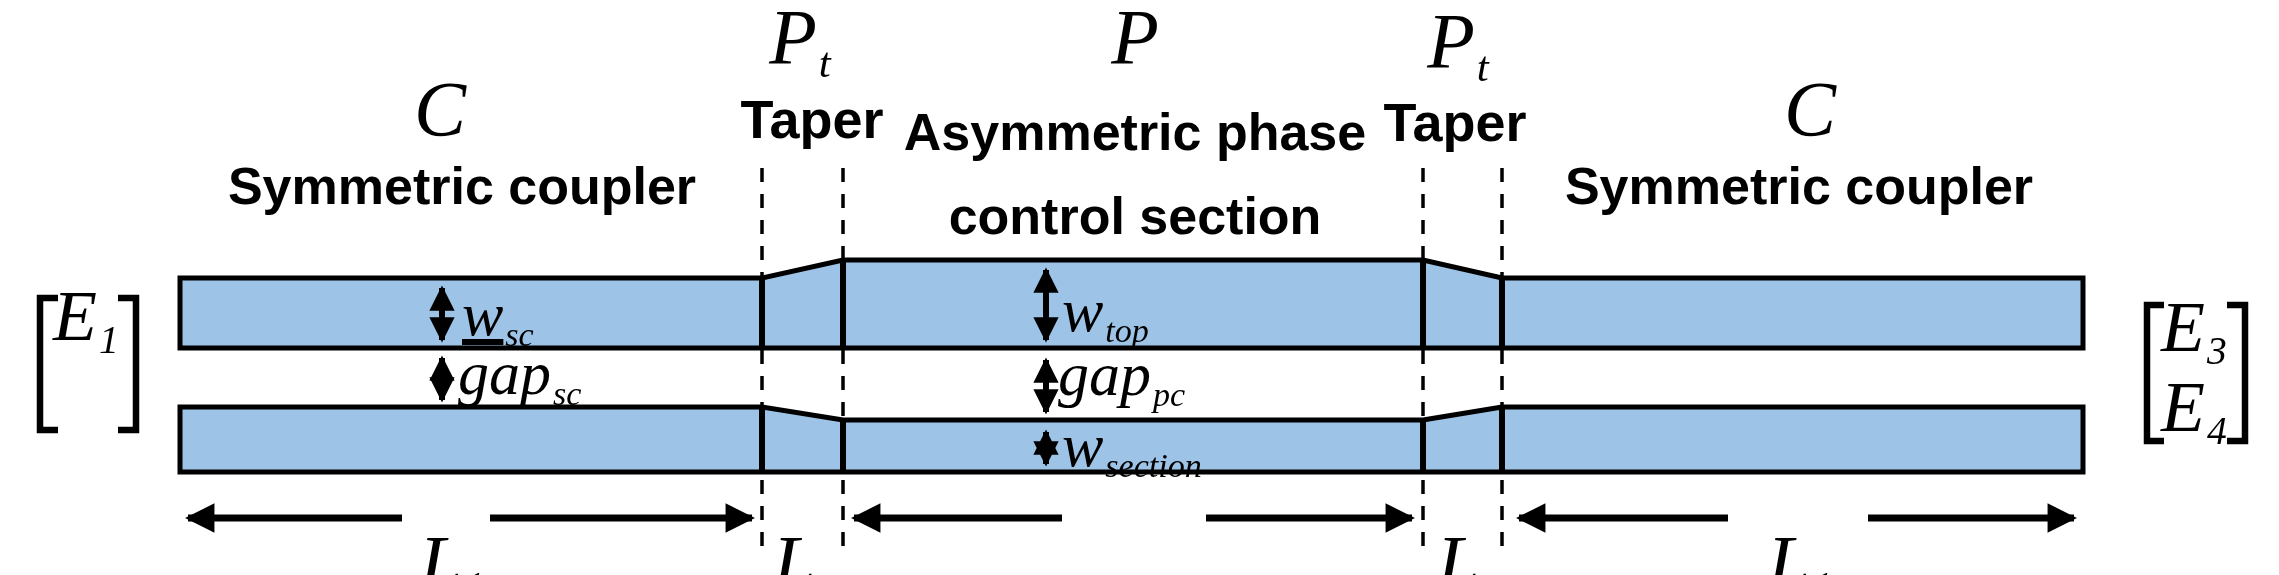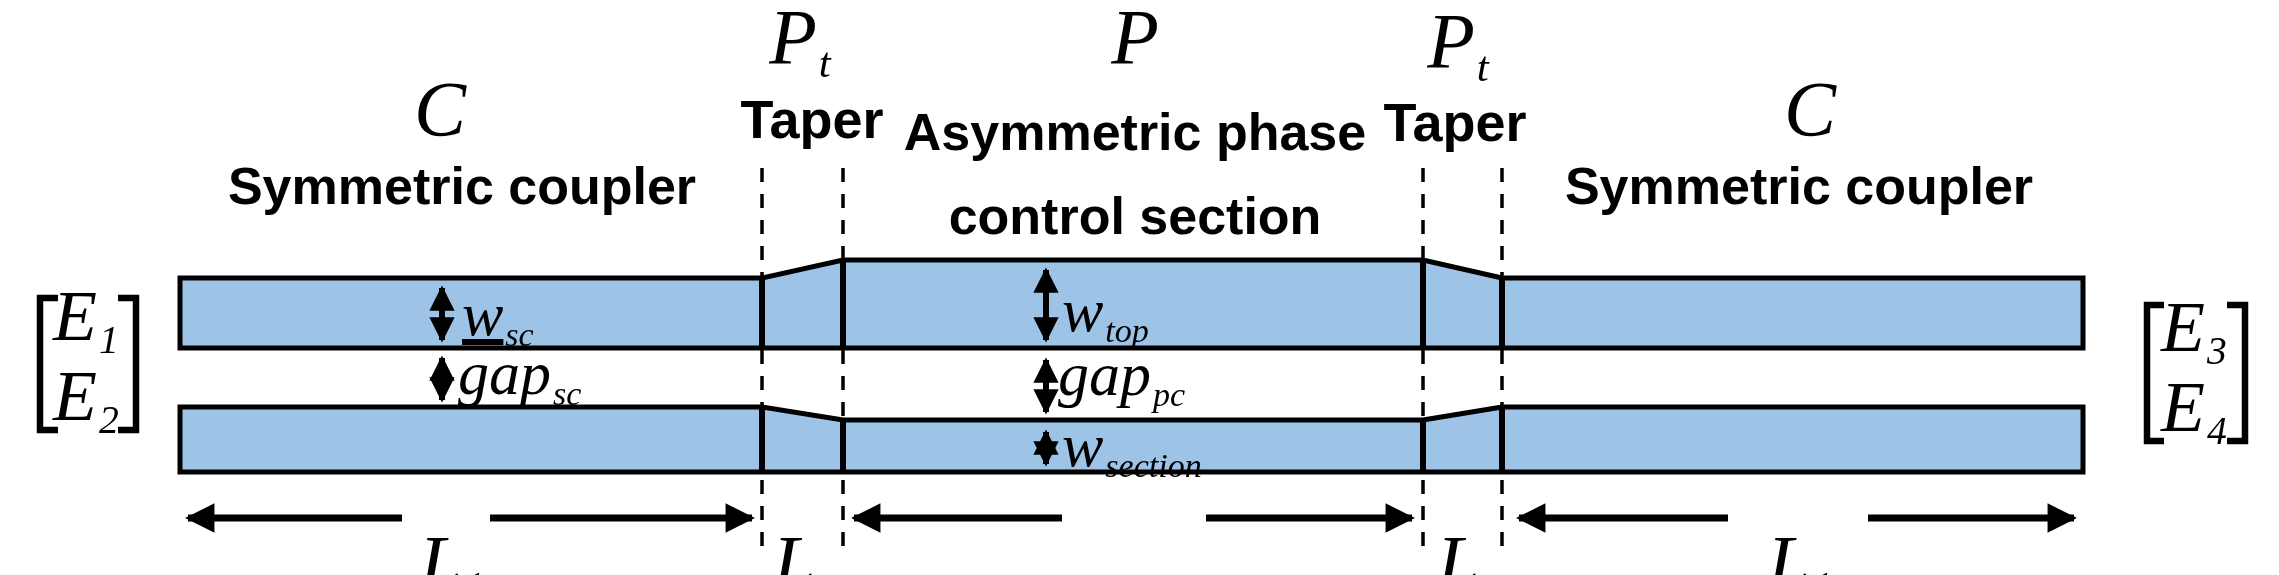--- a/index.html
+++ b/index.html
@@ -117,21 +117,20 @@
   <div class="lbl ctr math fs-big" style="left:1810px; top:70px;"><span>C</span></div>
 
   <div class="lbl ctr sans fs-sect" style="left:462px; top:160px;">Symmetric coupler</div>
   <div class="lbl ctr sans fs-taper" style="left:812px; top:92px;">Taper</div>
   <div class="lbl ctr sans fs-sect" style="left:1135px; top:190px;">control section</div>
   <div class="lbl ctr sans fs-sect" style="left:1135px; top:106px;">Asymmetric phase</div>
   <div class="lbl ctr sans fs-taper" style="left:1455px; top:95px;">Taper</div>
   <div class="lbl ctr sans fs-sect" style="left:1799px; top:160px;">Symmetric coupler</div>
 
   <div class="lbl ctr math fs-port" style="left:86px; top:280px;"><span>E</span><span class="sub">1</span></div>
-  <div class="lbl ctr math fs-port" style="left:86px; top:360px;"><span>E</span><span class="sub">2</span></div>
 
   <div class="lbl ctr math fs-port" style="left:2194px; top:291px;"><span>E</span><span class="sub">3</span></div>
   <div class="lbl ctr math fs-port" style="left:2194px; top:371px;"><span>E</span><span class="sub">4</span></div>
 
   <div class="lbl math fs-dim" style="left:462px; top:283px;text-decoration:underline;"><span>w</span><span class="sub">sc</span></div>
   <div class="lbl math fs-dim" style="left:458px; top:342px;"><span>gap</span><span class="sub">sc</span></div>
   <div class="lbl math fs-dim" style="left:1062px; top:279px;"><span>w</span><span class="sub">top</span></div>
   <div class="lbl math fs-dim" style="left:1058px; top:343px;"><span>gap</span><span class="sub">pc</span></div>
   <div class="lbl math fs-dim" style="left:1062px; top:414px;"><span>w</span><span class="sub">section</span></div>
 

